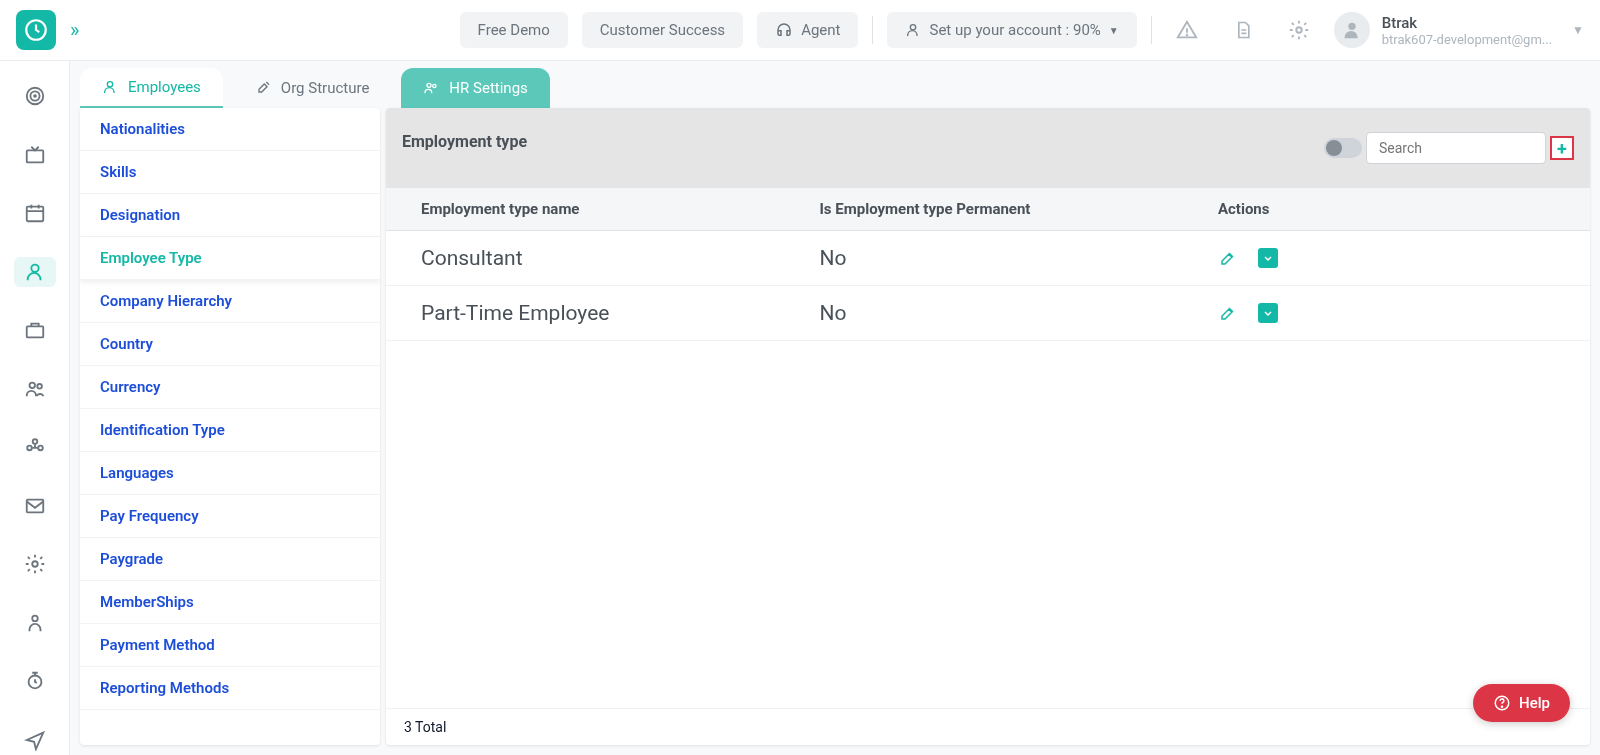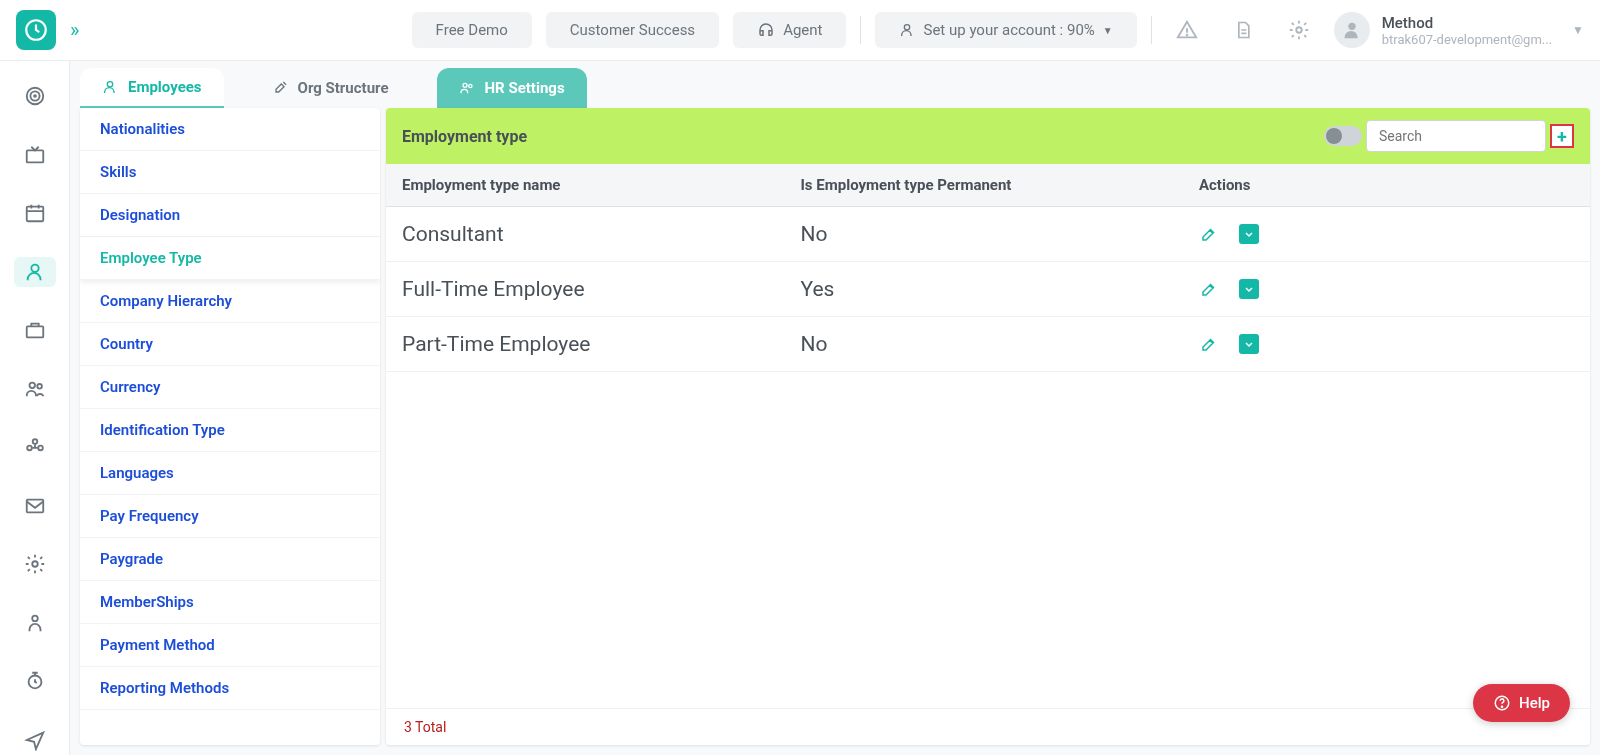--- a/index.html
+++ b/index.html
@@ -38,21 +38,21 @@
   font-size: 20px;
   cursor: pointer;
 }
 .header-right {
   margin-left: auto;
   display: flex;
   align-items: center;
   gap: 14px;
 }
 .header-btn {
-  padding: 9px 24px;
+  padding: 9px 18px;
   background: #f1f3f5;
   border: none;
   border-radius: 6px;
   color: #6c757d;
   font-size: 15px;
   cursor: pointer;
 }
 .header-btn.with-icon {
   display: flex;
   align-items: center;
@@ -141,22 +141,21 @@
   color: #14b8a6;
 }
 .main-area {
   flex: 1;
   display: flex;
   flex-direction: column;
 }
 .tabs {
   display: flex;
   padding: 7px 10px 0;
-  gap: 26px;
-  font-weight: bold;
+  gap: 10px;
 }
 .tab {
   padding: 10px 22px;
   display: flex;
   align-items: center;
   gap: 10px;
   color: #6c757d;
   font-size: 15px;
   cursor: pointer;
   border-radius: 12px 12px 0 0;
@@ -198,24 +197,23 @@
 }
 .data-panel {
   flex: 1;
   background: #fff;
   border-radius: 4px;
   box-shadow: 0 1px 3px rgba(0,0,0,0.1);
   display: flex;
   flex-direction: column;
 }
 .panel-header {
-  background: #bef264;
-  padding: 12px 16px;
-  display: flex;
-  align-items: center;
+  background: #e5e5e5;
+  padding: 24px 16px;
+  display: flex;
   border-radius: 4px 4px 0 0;
 }
 .panel-title {
   font-size: 16px;
   font-weight: 700;
   color: #495057;
 }
 .panel-header-right {
   margin-left: auto;
   display: flex;
@@ -265,21 +263,21 @@
   display: flex;
   padding: 12px 16px;
   border-bottom: 1px solid #dee2e6;
   background: #f4f6f8;
 }
 .table-head > div {
   font-size: 15px;
   font-weight: 700;
   color: #495057;
 }
-.col-name { flex: 0 0 34%; }
+.col-name { flex: 0 0 34%; margin-left: 19px; }
 .col-perm { flex: 0 0 34%; }
 .col-actions { flex: 0 0 32%; }
 .table-body {
   flex: 1;
 }
 .table-row {
   display: flex;
   padding: 15px 16px;
   border-bottom: 1px solid #eef0f2;
   align-items: center;
@@ -304,21 +302,21 @@
 .archive-icon {
   background: #14b8a6;
   color: #fff;
   border-radius: 3px;
   width: 20px;
   height: 20px;
 }
 .panel-footer {
   padding: 10px 18px;
   border-top: 1px solid #eef0f2;
-  color: #b91c1c;
+  color: #0f172a;
   font-size: 14px;
 }
 .help-btn {
   position: fixed;
   bottom: 33px;
   right: 30px;
   background: #dc3545;
   color: #fff;
   padding: 10px 20px;
   border-radius: 24px;
@@ -381,21 +379,21 @@
         </svg>
     </div>
     <div class="user-section">
       <div class="avatar">
         <svg width="22" height="22" viewBox="0 0 24 24" fill="currentColor">
             <circle cx="12" cy="8" r="4"></circle>
             <path d="M4 21v-1a7 7 0 0 1 14 0v1z"></path>
           </svg>
       </div>
       <div class="user-info">
-        <span class="user-name">Method</span>
+        <span class="user-name">Btrak</span>
         <span class="user-email">btrak607-development@gm...</span>
       </div>
       <span class="dropdown-caret">▼</span>
     </div>
   </div>
 </div>
 
 <div class="body-container">
 
   <div class="left-rail">
@@ -546,36 +544,20 @@
                   </svg>
                 </div>
               <div class="action-icon archive-icon">
                   <svg width="12" height="12" viewBox="0 0 24 24" fill="none" stroke="currentColor" stroke-width="3">
                     <path d="M6 10l6 6 6-6"></path>
                   </svg>
                 </div>
             </div>
           </div>
           <div class="table-row">
-            <div class="col-name">Full-Time Employee</div>
-            <div class="col-perm">Yes</div>
-            <div class="col-actions action-icons">
-              <div class="action-icon">
-                  <svg width="18" height="18" viewBox="0 0 24 24" fill="none" stroke="currentColor" stroke-width="2">
-                    <path d="M4 20h4l10-10-4-4L4 16v4z M13 7l4 4"></path>
-                  </svg>
-                </div>
-              <div class="action-icon archive-icon">
-                  <svg width="12" height="12" viewBox="0 0 24 24" fill="none" stroke="currentColor" stroke-width="3">
-                    <path d="M6 10l6 6 6-6"></path>
-                  </svg>
-                </div>
-            </div>
-          </div>
-          <div class="table-row">
             <div class="col-name">Part-Time Employee</div>
             <div class="col-perm">No</div>
             <div class="col-actions action-icons">
               <div class="action-icon">
                   <svg width="18" height="18" viewBox="0 0 24 24" fill="none" stroke="currentColor" stroke-width="2">
                     <path d="M4 20h4l10-10-4-4L4 16v4z M13 7l4 4"></path>
                   </svg>
                 </div>
               <div class="action-icon archive-icon">
                   <svg width="12" height="12" viewBox="0 0 24 24" fill="none" stroke="currentColor" stroke-width="3">

